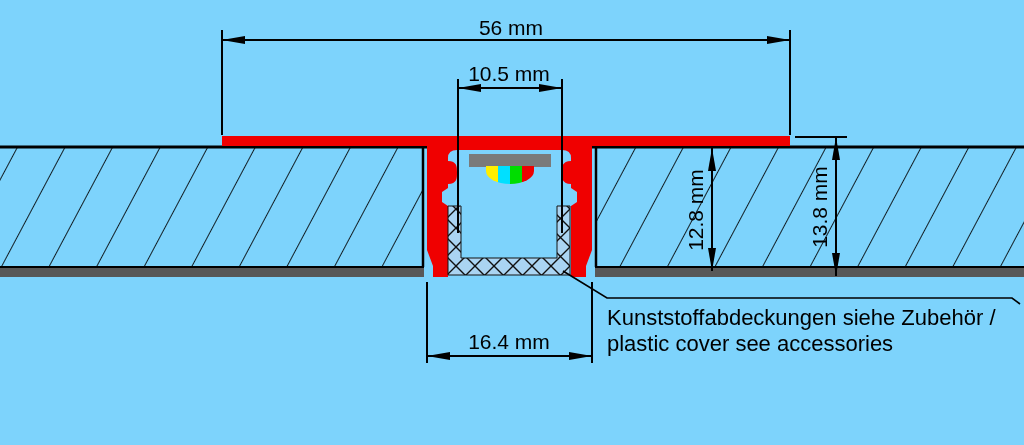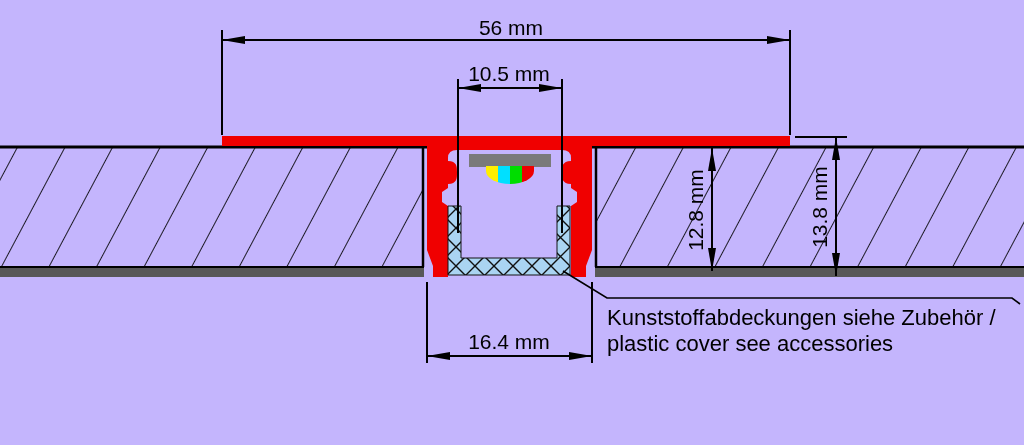--- a/index.html
+++ b/index.html
@@ -1,20 +1,20 @@
 <!DOCTYPE html>
 <html><head>
 <meta charset="utf-8">
 <style>
   html, body { margin: 0; padding: 0; background: #ffffff; }
   .stage {
     position: relative;
     width: 1024px;
     height: 445px;
-    background: #c4b5fd;
+    background: #7dd3fc;
     overflow: hidden;
     font-family: "Liberation Sans", sans-serif;
   }
   svg { display: block; }
   text {
     font-family: "Liberation Sans", sans-serif;
     fill: #000000;
   }
   .dim-text { font-size: 21px; }
   .note-text { font-size: 22px; }

